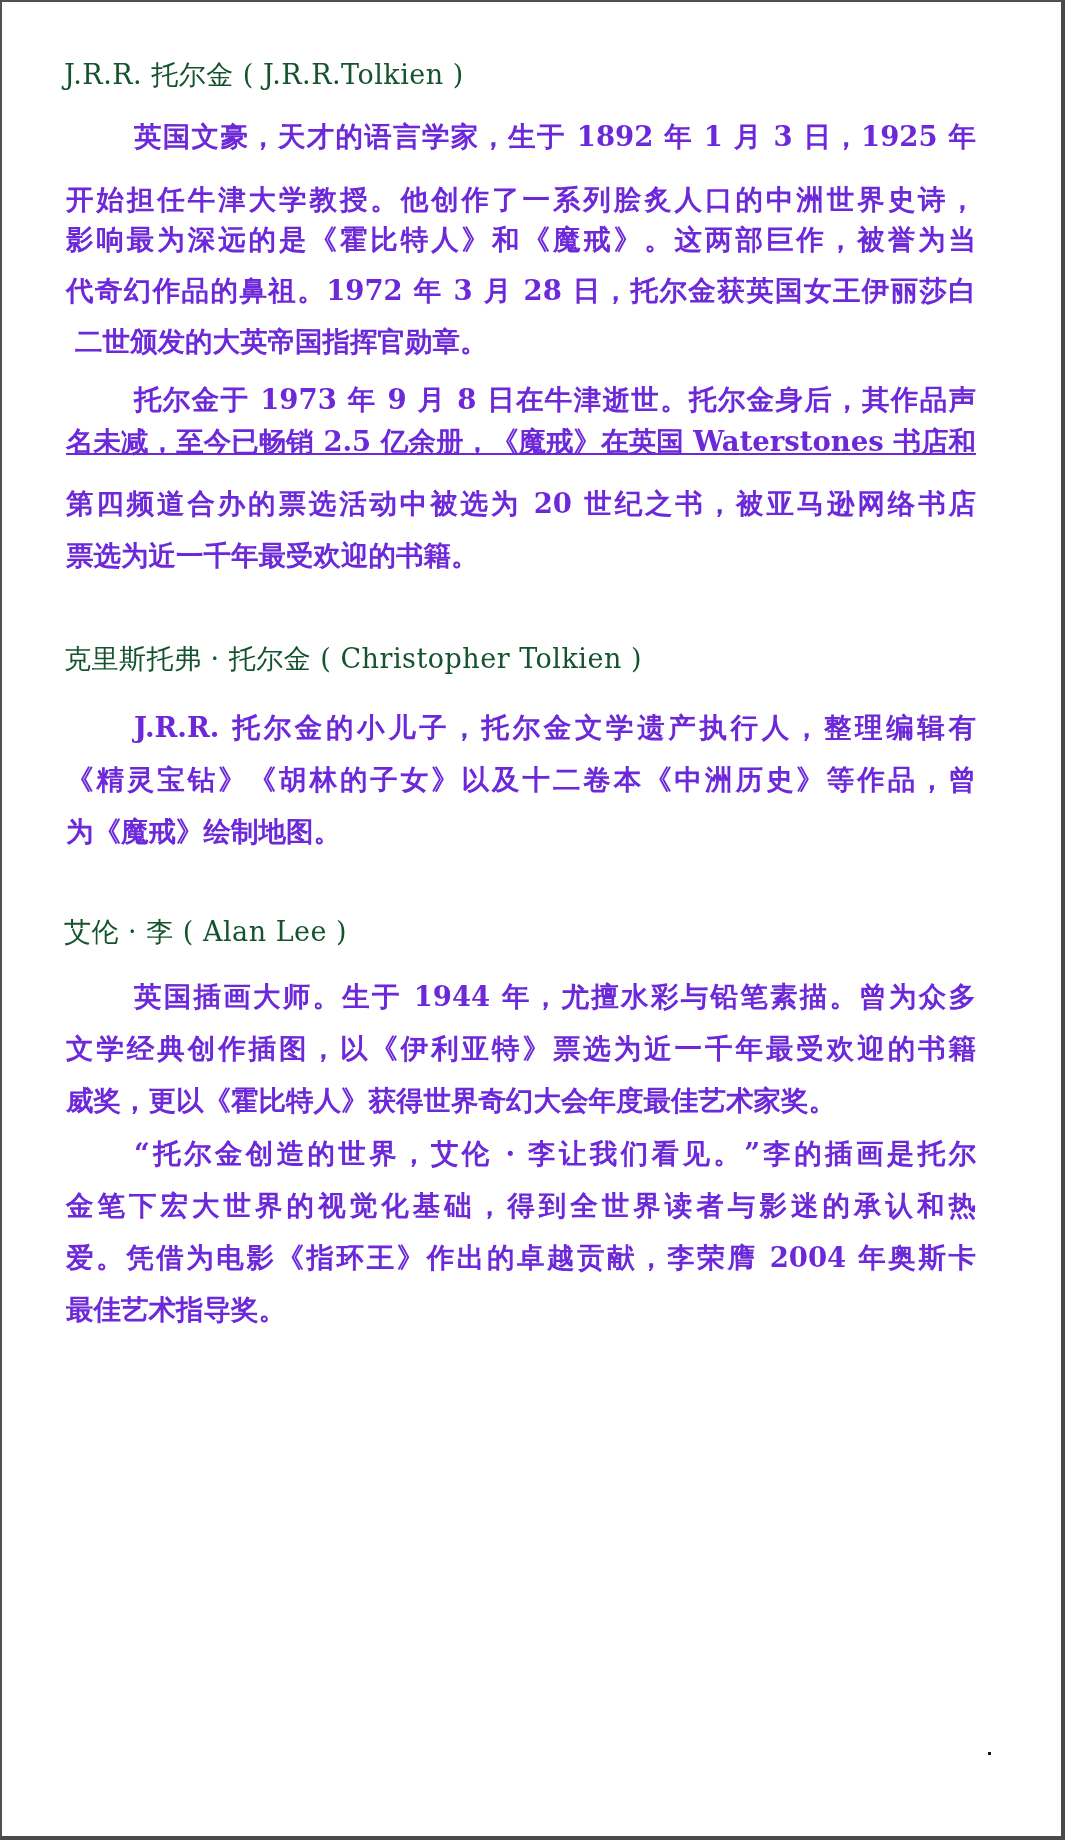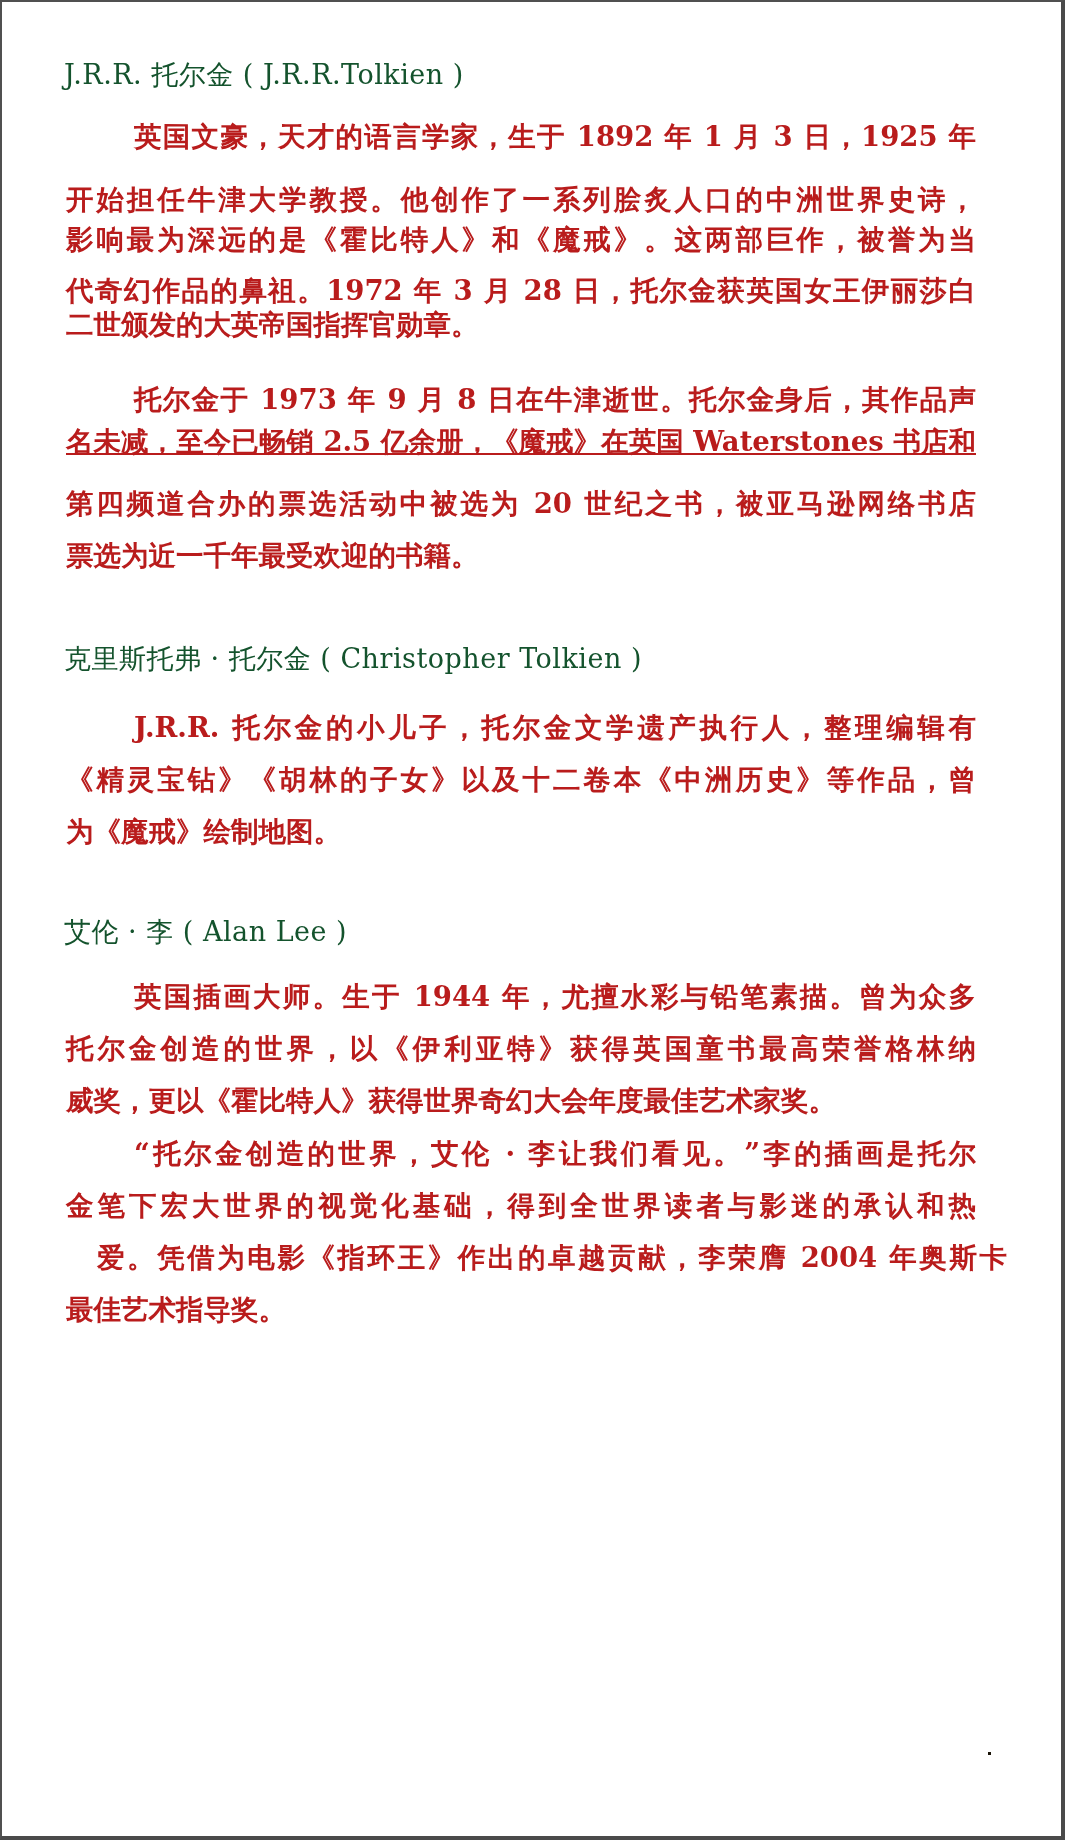--- a/index.html
+++ b/index.html
@@ -19,21 +19,21 @@
       font-family: "DejaVu Serif", "Liberation Serif", serif;
       font-size: 27px; line-height: 34px;
       color: #14532d;
       white-space: nowrap;
       letter-spacing: 0.5px;
     }
     .line {
       position: absolute; left: 64px; width: 910px;
       font-family: "DejaVu Serif", "Liberation Serif", serif;
       font-size: 27.5px; line-height: 32px;
-      color: #b91c1c;
+      color: #6d28d9;
       white-space: nowrap;
       text-align: justify; text-align-last: justify;
       font-weight: bold;
       -webkit-text-stroke: 0;
     }
     .line.indent { left: 132px; width: 842px; }
     .line.last { text-align-last: left; }
     .speck {
       position: absolute; width: 3px; height: 3px; background: #1a1408;
       left: 986px; top: 1750px;
@@ -43,38 +43,38 @@
 <body>
 
 <div class="page">
 
   <div class="heading" style="top:56px;">J.R.R. 托尔金 ( J.R.R.Tolkien )</div>
 
   <div class="line indent" style="top:118px;">英国文豪，天才的语言学家，生于 1892 年 1 月 3 日，1925 年</div>
   <div class="line" style="top:181px;">开始担任牛津大学教授。他创作了一系列脍炙人口的中洲世界史诗，</div>
   <div class="line" style="top:221px;">影响最为深远的是《霍比特人》和《魔戒》。这两部巨作，被誉为当</div>
   <div class="line" style="top:272px;">代奇幻作品的鼻祖。1972 年 3 月 28 日，托尔金获英国女王伊丽莎白</div>
-  <div class="line last" style="top:306px;">二世颁发的大英帝国指挥官勋章。</div>
+  <div class="line last" style="top:323px;margin-left:9px;">二世颁发的大英帝国指挥官勋章。</div>
 
   <div class="line indent" style="top:381px;">托尔金于 1973 年 9 月 8 日在牛津逝世。托尔金身后，其作品声</div>
   <div class="line" style="top:423px;text-decoration:underline;">名未减，至今已畅销 2.5 亿余册，《魔戒》在英国 Waterstones 书店和</div>
   <div class="line" style="top:485px;">第四频道合办的票选活动中被选为 20 世纪之书，被亚马逊网络书店</div>
   <div class="line last" style="top:537px;">票选为近一千年最受欢迎的书籍。</div>
 
   <div class="heading" style="top:640px;">克里斯托弗 · 托尔金 ( Christopher Tolkien )</div>
 
   <div class="line indent" style="top:709px;">J.R.R. 托尔金的小儿子，托尔金文学遗产执行人，整理编辑有</div>
   <div class="line" style="top:761px;">《精灵宝钻》《胡林的子女》以及十二卷本《中洲历史》等作品，曾</div>
   <div class="line last" style="top:813px;">为《魔戒》绘制地图。</div>
 
   <div class="heading" style="top:913px;">艾伦 · 李 ( Alan Lee )</div>
 
   <div class="line indent" style="top:978px;">英国插画大师。生于 1944 年，尤擅水彩与铅笔素描。曾为众多</div>
-  <div class="line" style="top:1030px;">托尔金创造的世界，以《伊利亚特》获得英国童书最高荣誉格林纳</div>
+  <div class="line" style="top:1030px;">文学经典创作插图，以《伊利亚特》票选为近一千年最受欢迎的书籍</div>
   <div class="line indent" style="top:1135px;">“托尔金创造的世界，艾伦 · 李让我们看见。”李的插画是托尔</div>
 
   <div class="line last" style="top:1082px;">威奖，更以《霍比特人》获得世界奇幻大会年度最佳艺术家奖。</div>
   <div class="line" style="top:1187px;">金笔下宏大世界的视觉化基础，得到全世界读者与影迷的承认和热</div>
-  <div class="line" style="top:1239px;margin-left:31px;">爱。凭借为电影《指环王》作出的卓越贡献，李荣膺 2004 年奥斯卡</div>
+  <div class="line" style="top:1239px;">爱。凭借为电影《指环王》作出的卓越贡献，李荣膺 2004 年奥斯卡</div>
   <div class="line last" style="top:1291px;">最佳艺术指导奖。</div>
 
   <div class="speck"></div>
 </div>
 
 </body></html>

